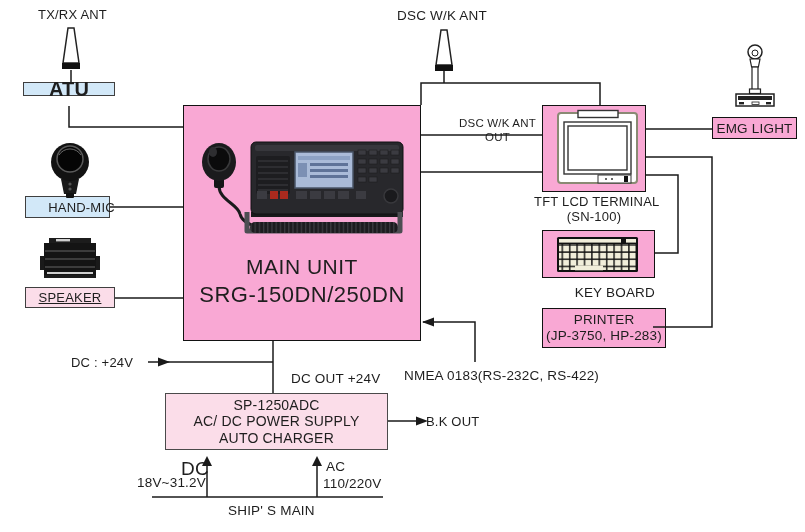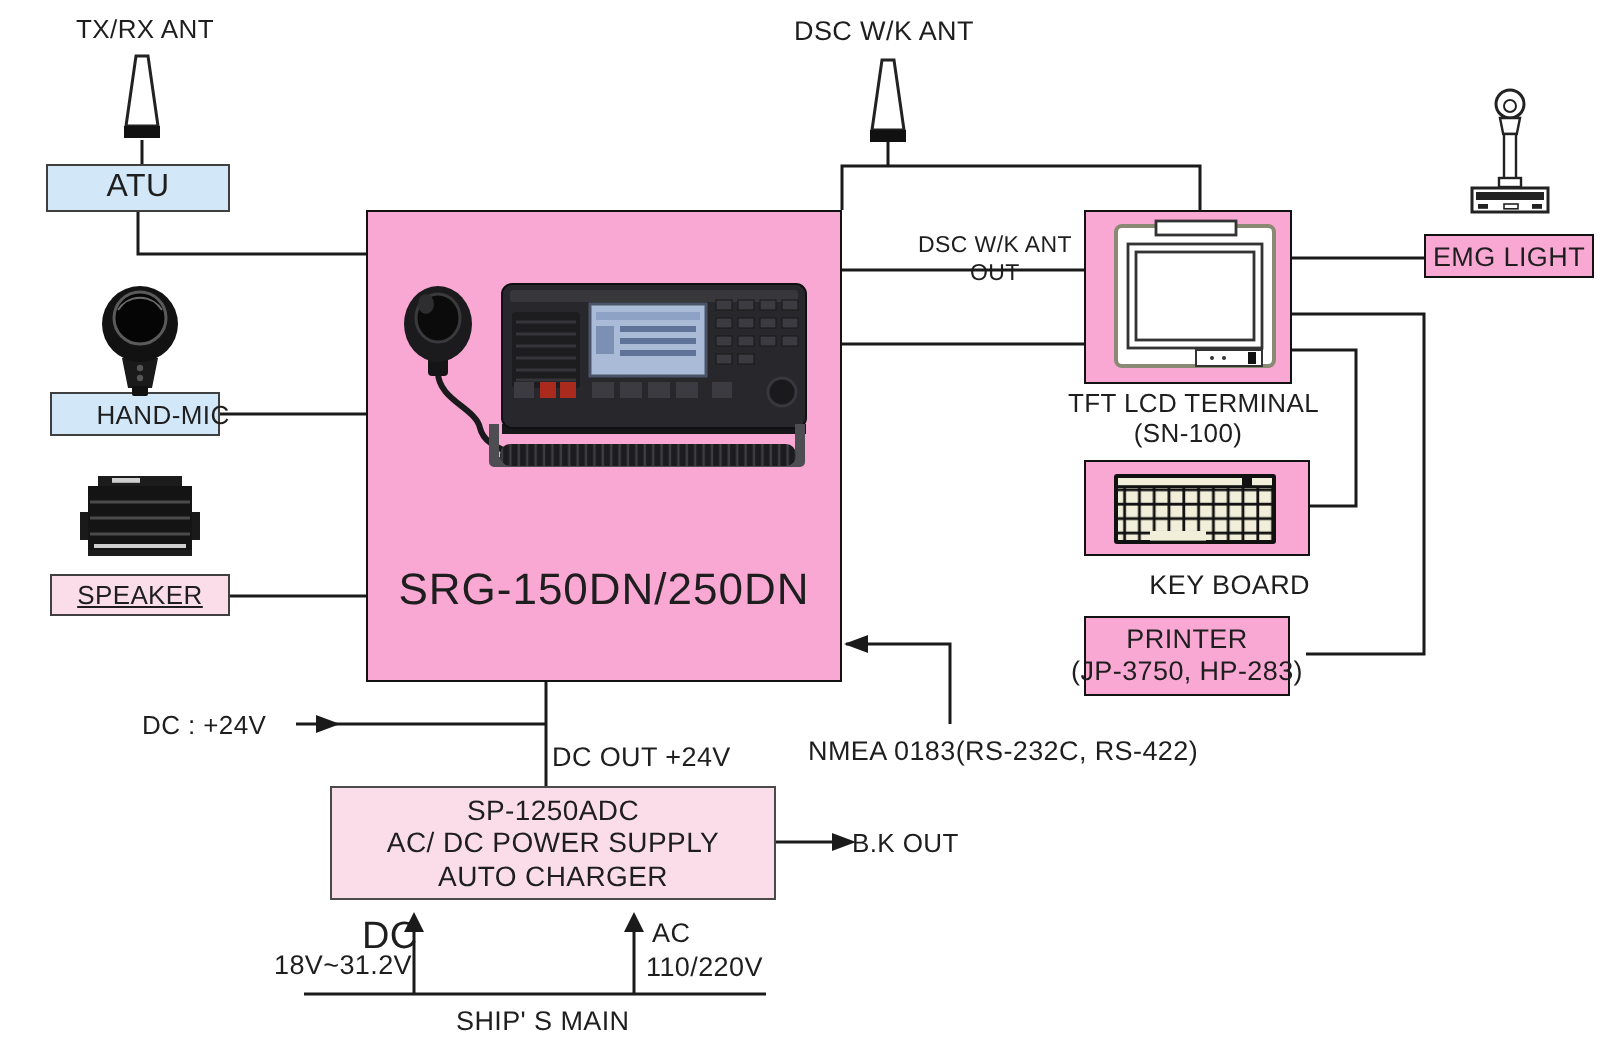--- a/index.html
+++ b/index.html
@@ -10,29 +10,29 @@
   .box{
     position:absolute;box-sizing:border-box;display:flex;flex-direction:column;
     align-items:center;justify-content:center;text-align:center;
     border:1px solid #3f3f3f;font-size:13px;letter-spacing:0.2px;white-space:nowrap;
   }
   .blue{background:#d2e8f8;}
   .pink{background:#fbdde9;}
   .heavy{border:1.6px solid #121212;background:#f9a8d4;}
   .lbl{position:absolute;white-space:nowrap;font-size:13px;letter-spacing:0.2px;}
   .small{font-size:11.5px;}
-  #atu-box{left:23px;top:82px;width:92px;height:24px;font-size:16px;}
+  #atu-box{left:23px;top:82px;width:92px;height:14px;font-size:20px;font-weight:bold;}
   #handmic-box{left:25px;top:196px;width:85px;height:22px;padding-left:28px;}
   #speaker-box{left:25px;top:287px;width:90px;height:21px;text-decoration:underline;}
   #main-box{left:183px;top:105px;width:238px;height:236px;justify-content:flex-end;padding-bottom:32px;}
   #main-box .t1{font-size:21px;letter-spacing:0.5px;}
   #main-box .t2{font-size:22px;letter-spacing:0.5px;margin-top:3px;}
   #tft-box{left:542px;top:105px;width:104px;height:87px;}
   #kbd-box{left:542px;top:230px;width:113px;height:48px;}
-  #printer-box{left:542px;top:308px;width:103px;height:40px;font-size:13.5px;line-height:16px;}
+  #printer-box{left:542px;top:308px;width:124px;height:40px;font-size:13.5px;line-height:16px;}
   #emg-box{left:712px;top:117px;width:85px;height:22px;font-size:13.5px;}
   #power-box{left:165px;top:393px;width:223px;height:57px;font-size:14px;line-height:16.5px;border:1px solid #4a4a4a;}
   #tft-label{left:534px;top:194px;width:120px;text-align:center;line-height:15px;font-size:13px;}
   #kbd-label{left:542px;top:285px;width:113px;text-align:right;font-size:13.5px;}
   svg.overlay{position:absolute;left:0;top:0;pointer-events:none;}
   .z1{z-index:1}.z2{z-index:2}
 </style>
 </head>
 <body>
 
@@ -44,20 +44,21 @@
 
   <div id="handmic-box" class="box blue z1">
     <span>HAND-MIC</span>
   </div>
 
   <div id="speaker-box" class="box pink z1">
     <span>SPEAKER</span>
   </div>
 
   <div id="main-box" class="box heavy z1">
+    <span class="t1">MAIN UNIT</span>
     <span class="t2">SRG-150DN/250DN</span>
   </div>
 
   <div id="tft-box" class="box heavy z1"></div>
   <div id="tft-label" class="lbl">
     <div>TFT LCD TERMINAL</div>
     <div>(SN-100)</div>
   </div>
 
   <div id="kbd-box" class="box heavy z1"></div>
@@ -76,21 +77,21 @@
     <span>SP-1250ADC</span>
     <span>AC/ DC POWER SUPPLY</span>
     <span>AUTO CHARGER</span>
   </div>
 
   <div class="lbl" style="left:38px;top:7px;">TX/RX ANT</div>
   <div class="lbl" style="left:397px;top:8px;font-size:13.5px;">DSC W/K ANT</div>
   <div class="lbl small" style="left:459px;top:117px;">DSC W/K ANT</div>
   <div class="lbl small" style="left:485px;top:131px;">OUT</div>
   <div class="lbl" style="left:71px;top:355px;">DC : +24V</div>
-  <div class="lbl" style="left:276px;top:371px;font-size:13.5px;">DC OUT +24V</div>
+  <div class="lbl" style="left:291px;top:371px;font-size:13.5px;">DC OUT +24V</div>
   <div class="lbl" style="left:404px;top:368px;font-size:13.5px;">NMEA 0183(RS-232C, RS-422)</div>
   <div class="lbl" style="left:426px;top:414px;">B.K OUT</div>
   <div class="lbl" style="left:181px;top:458px;font-size:19px;text-align:center;">DC</div>
   <div class="lbl" style="left:137px;top:475px;font-size:13.5px;">18V~31.2V</div>
   <div class="lbl" style="left:326px;top:459px;font-size:13.5px;">AC</div>
   <div class="lbl" style="left:323px;top:476px;font-size:13.5px;">110/220V</div>
   <div class="lbl" style="left:228px;top:503px;font-size:13.5px;">SHIP' S MAIN</div>
 
   <svg class="overlay z2" width="805" height="532" viewBox="0 0 805 532">
     <defs>

